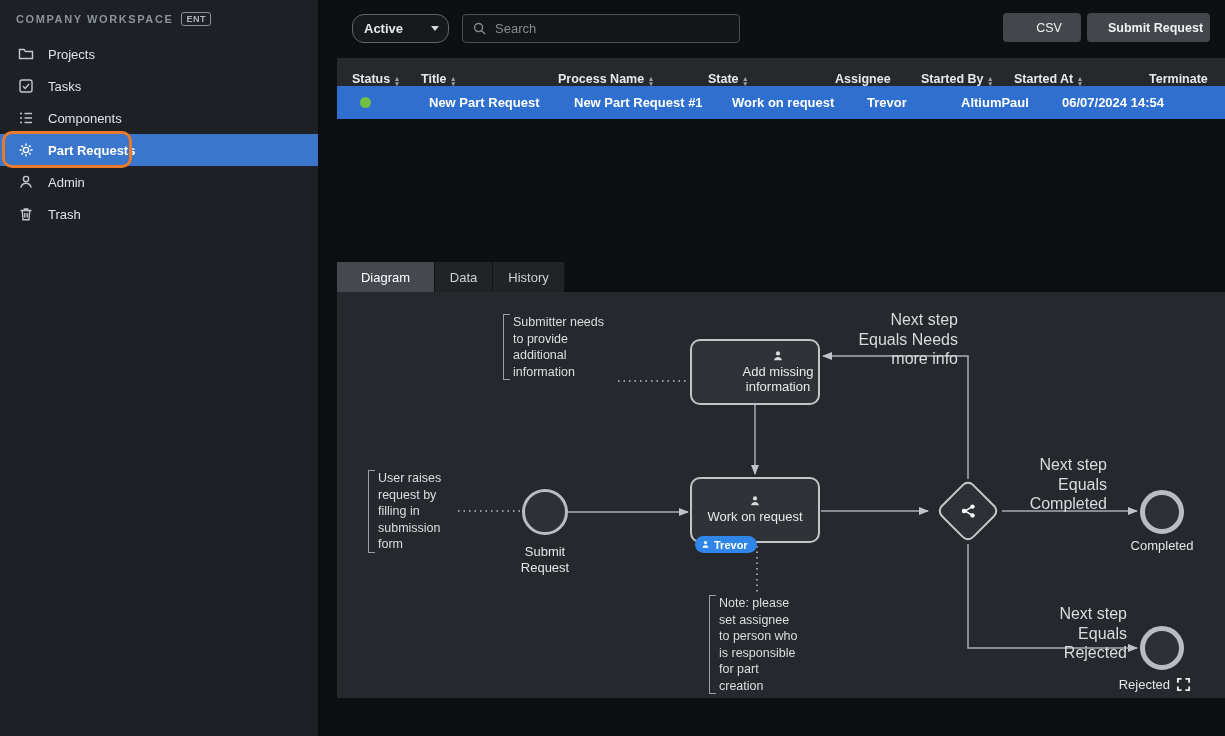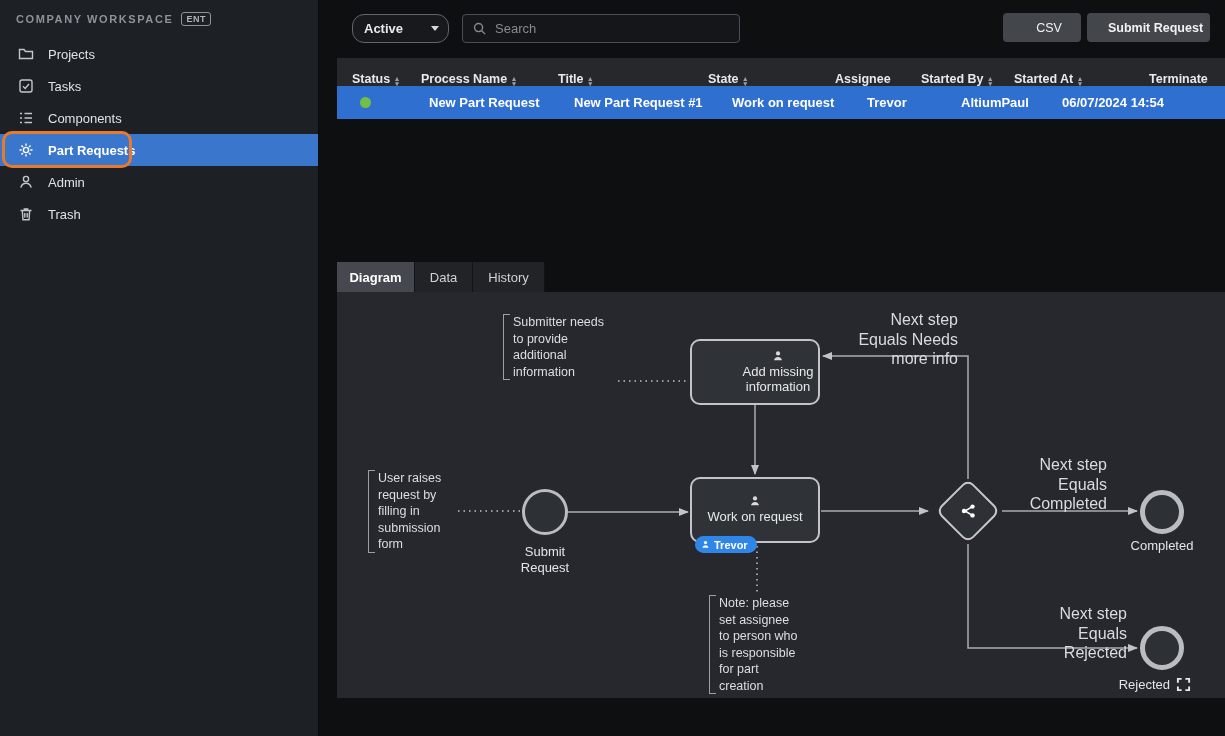--- a/index.html
+++ b/index.html
@@ -101,21 +101,21 @@
   .term-x { color:#e25555; font-size:14px; font-weight:700; cursor:pointer; }
 
   
   .tabs { position:absolute; left:17px; top:262px; display:flex; height:30px; }
   .tab {
     height:30px; display:flex; align-items:center; justify-content:center;
     background:#212327; color:#cfd2d6; font-size:13px; cursor:pointer;
     border-right:1px solid #121316;
   }
   .tab.active { background:#45484e; color:#ffffff; }
-  .tab-diagram { width:78px;font-weight:bold; } .tab-data { width:58px; } .tab-history { width:72px; }
+  .tab-diagram { width:98px; } .tab-data { width:58px; } .tab-history { width:72px; }
 
   
   .diagram {
     position:absolute; left:17px; top:292px; width:888px; height:406px;
     background:#26282d; overflow:hidden;
   }
   .connectors { position:absolute; left:0; top:0; pointer-events:none; }
 
   .annotation {
     position:absolute; font-size:12.5px; color:#dcdee1; line-height:1.32;
@@ -263,28 +263,28 @@
   <div class="table">
     <div class="thead">
       <div class="th">
         <span>Status</span>
         <span class="sort">
             <span>▴</span>
             <span>▾</span>
           </span>
       </div>
       <div class="th">
+        <span>Title</span>
+        <span class="sort">
+            <span>▴</span>
+            <span>▾</span>
+          </span>
+      </div>
+      <div class="th">
         <span>Process Name</span>
-        <span class="sort">
-            <span>▴</span>
-            <span>▾</span>
-          </span>
-      </div>
-      <div class="th">
-        <span>Title</span>
         <span class="sort">
             <span>▴</span>
             <span>▾</span>
           </span>
       </div>
       <div class="th">
         <span>State</span>
         <span class="sort">
             <span>▴</span>
             <span>▾</span>

